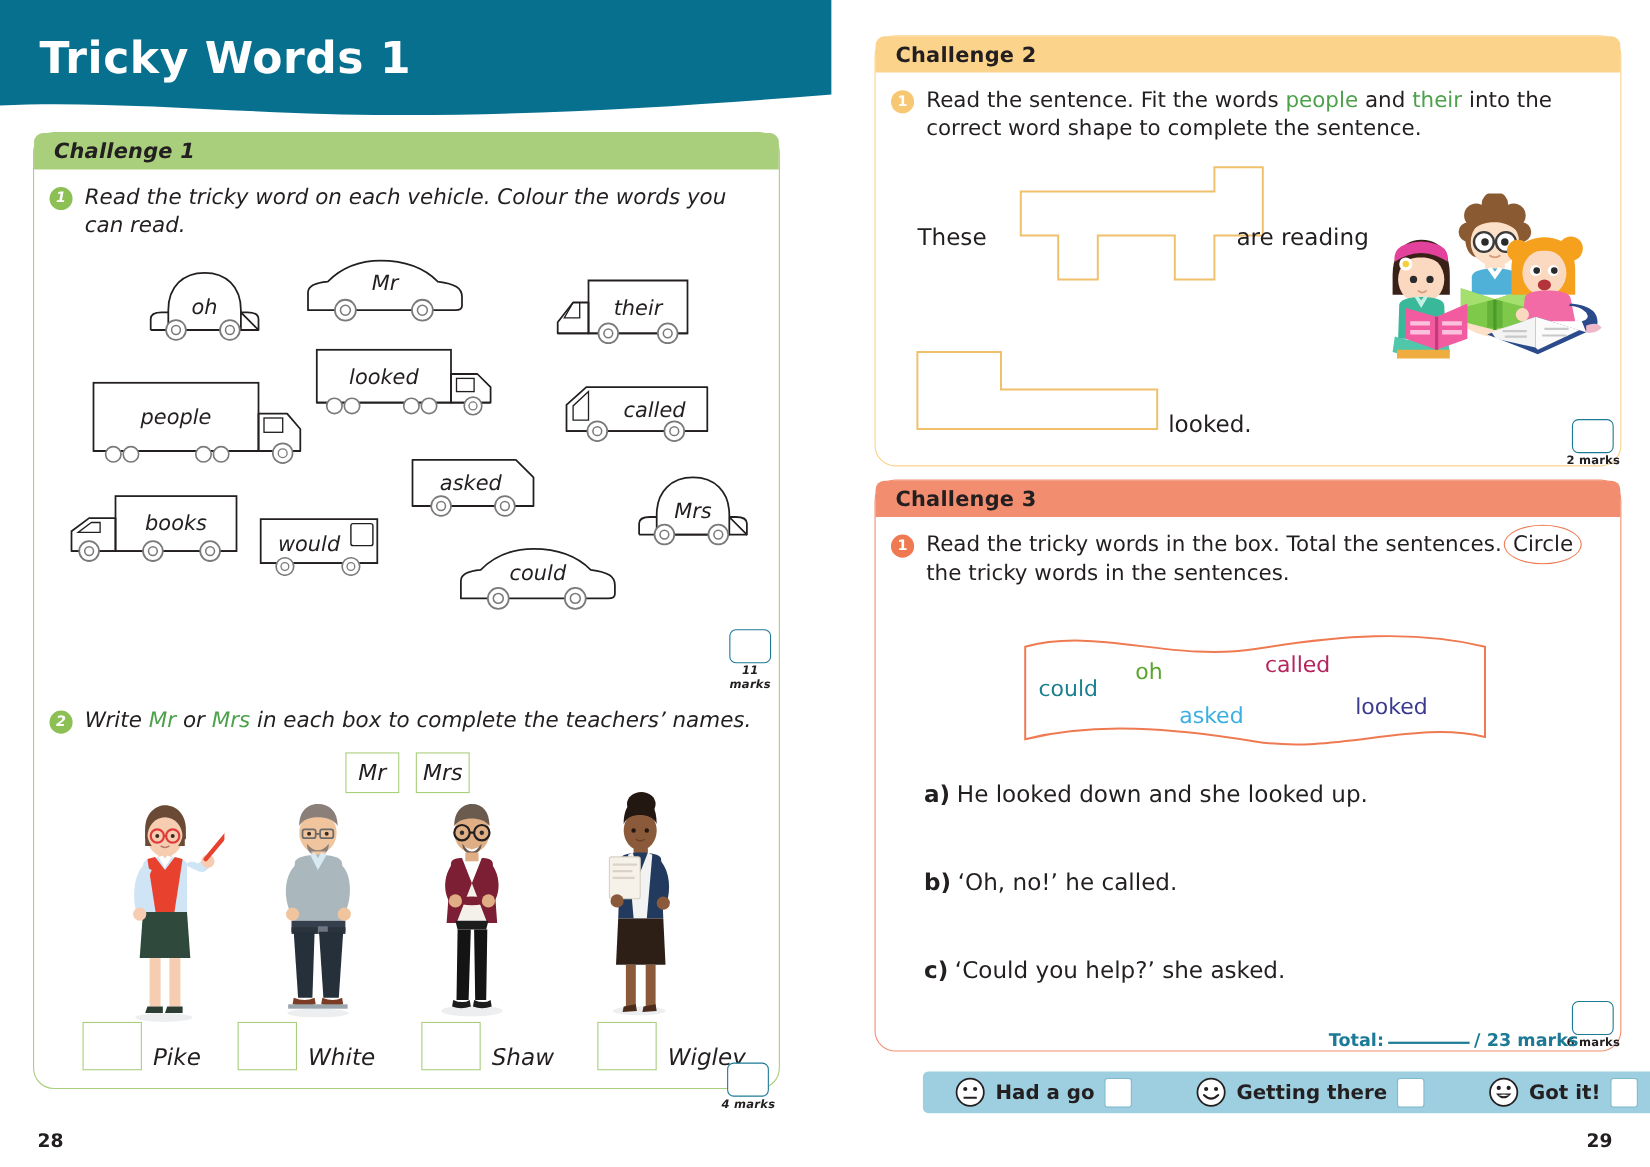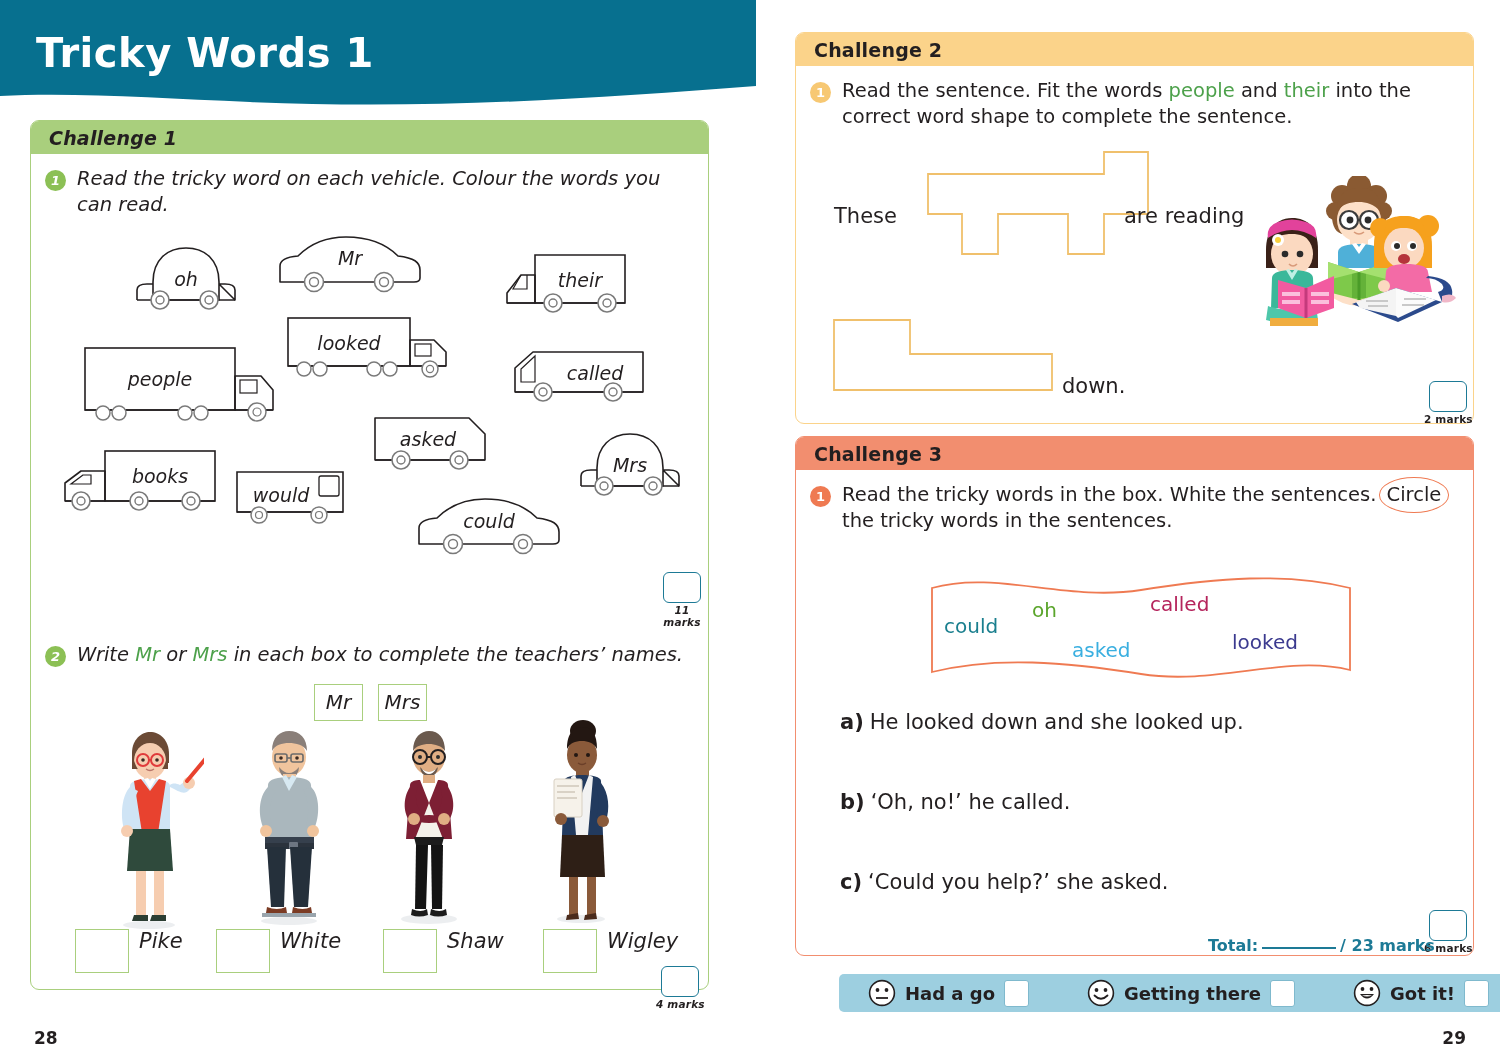--- a/index.html
+++ b/index.html
@@ -19,21 +19,21 @@
   .banner { position:absolute; left:0; top:0; width:756px; height:116px; overflow:hidden; }
   .banner svg { position:absolute; left:0; top:0; }
   .banner-title {
     position:absolute; left:36px; top:30px;
     color:#ffffff; font-size:40px; font-weight:bold;
     letter-spacing:.5px;
     font-family:"DejaVu Sans", sans-serif;
   }
 
   
-  .challenge { position:absolute; border-radius:9px; background:#fff; }
+  .challenge { position:absolute; border-radius:19px; background:#fff; }
   .ch-head {
     height:33px; border-radius:8px 8px 0 0;
     display:flex; align-items:center;
     padding-left:18px;
     font-size:19px; font-weight:bold; color:#231f20;
     letter-spacing:.2px;
   }
   .ch-body { position:relative; }
 
   .c1 { left:30px; top:120px; width:679px; height:870px; border:1.5px solid #a9cf7d;font-style:italic; }
@@ -81,21 +81,21 @@
     display:inline-block; width:49px; height:37px;
     border:1.6px solid #a9cf7d; background:#fff;
     font-size:20px; color:#231f20;
     line-height:35px; text-align:center; margin:0 5px;
     vertical-align:middle;
   }
 
   
   .teachers { position:absolute; left:0; top:0; width:679px; height:250px; }
   .teacher { position:absolute; width:120px; text-align:center; }
-  .namerow { position:absolute; display:flex; align-items:flex-start; }
+  .namerow { position:absolute; display:flex; align-items:flex-end; }
   .namebox { width:54px; height:44px; border:1.6px solid #a9cf7d; background:#fff; }
   .namelbl { font-size:21px; color:#231f20; margin-left:10px; }
 
   
   .shapewrap { position:absolute; }
   .sentence-txt { position:absolute; font-size:21px; color:#231f20; white-space:nowrap; }
 
   
   .kids { position:absolute; }
 
@@ -495,21 +495,21 @@
         </svg>
       </div>
       <div class="sentence-txt" style="left:38px; top:138px;">These</div>
       <div class="sentence-txt" style="left:328px; top:138px;">are reading</div>
 
       <div class="shapewrap" style="left:34px; top:250px;">
         <svg width="240" height="80" viewBox="0 0 240 80">
           <path d="M4,4 L80,4 L80,38 L222,38 L222,74 L4,74 Z" fill="none" stroke="#f0c06c" stroke-width="1.8" stroke-linejoin="miter"></path>
         </svg>
       </div>
-      <div class="sentence-txt" style="left:266px; top:308px;">down.</div>
+      <div class="sentence-txt" style="left:266px; top:308px;">looked.</div>
 
       <div class="kids" style="left:460px; top:110px;">
         <svg width="205" height="160" viewBox="0 0 205 160">
 
           <g>
             <path d="M76,40 C76,18 88,8 102,8 C118,8 130,18 130,40 C130,52 124,58 118,58 L88,58 C80,58 76,50 76,40 Z" fill="#8a5a32"></path>
             <circle cx="86" cy="20" r="11" fill="#8a5a32"></circle>
             <circle cx="103" cy="10" r="12" fill="#8a5a32"></circle>
             <circle cx="120" cy="20" r="11" fill="#8a5a32"></circle>
             <circle cx="79" cy="35" r="9" fill="#8a5a32"></circle>
@@ -591,21 +591,21 @@
       </div>
     </div>
   </div>
 
   <div class="challenge c3" style="left:45px; top:436px;">
     <div class="ch-head">Challenge 3</div>
     <div class="ch-body">
       <div class="q" style="padding:12px 18px 0 14px;">
         <div class="q-num n-red">1</div>
         <div class="q-text" style="max-width:630px;">
-          <span>Read the tricky words in the box. White the sentences.</span>
+          <span>Read the tricky words in the box. Total the sentences.</span>
           <span class="circled"><span class="ell"></span><span>Circle</span></span>
           <span>the tricky words in the sentences.</span>
         </div>
       </div>
 
       <div class="wordbox" style="left:130px; top:106px;">
         <svg width="430" height="108" viewBox="0 0 430 108">
           <path d="M6,12 C70,-6 140,26 215,14 C290,2 360,-4 424,12
                    L424,94 C360,78 290,110 215,98 C140,86 70,80 6,96 Z" fill="none" stroke="#ef7a52" stroke-width="1.8"></path>
         </svg>

